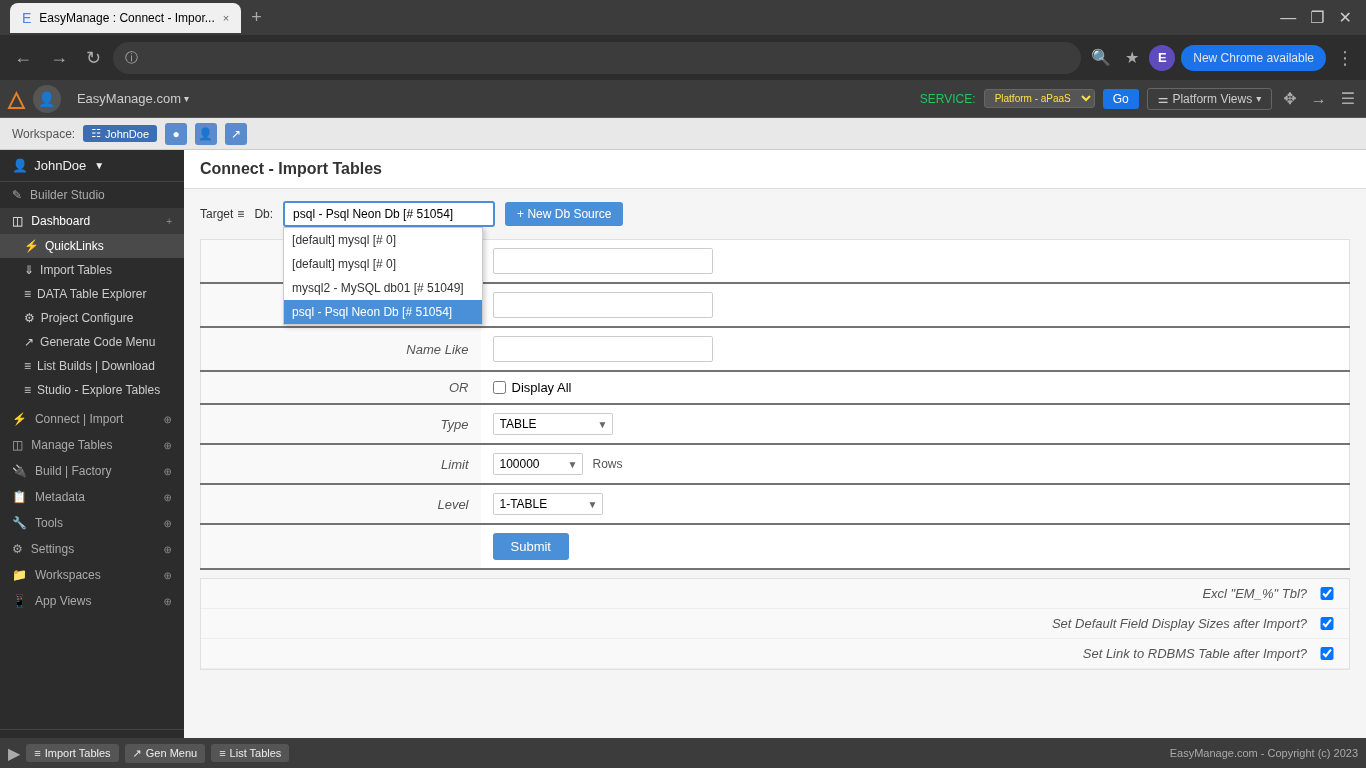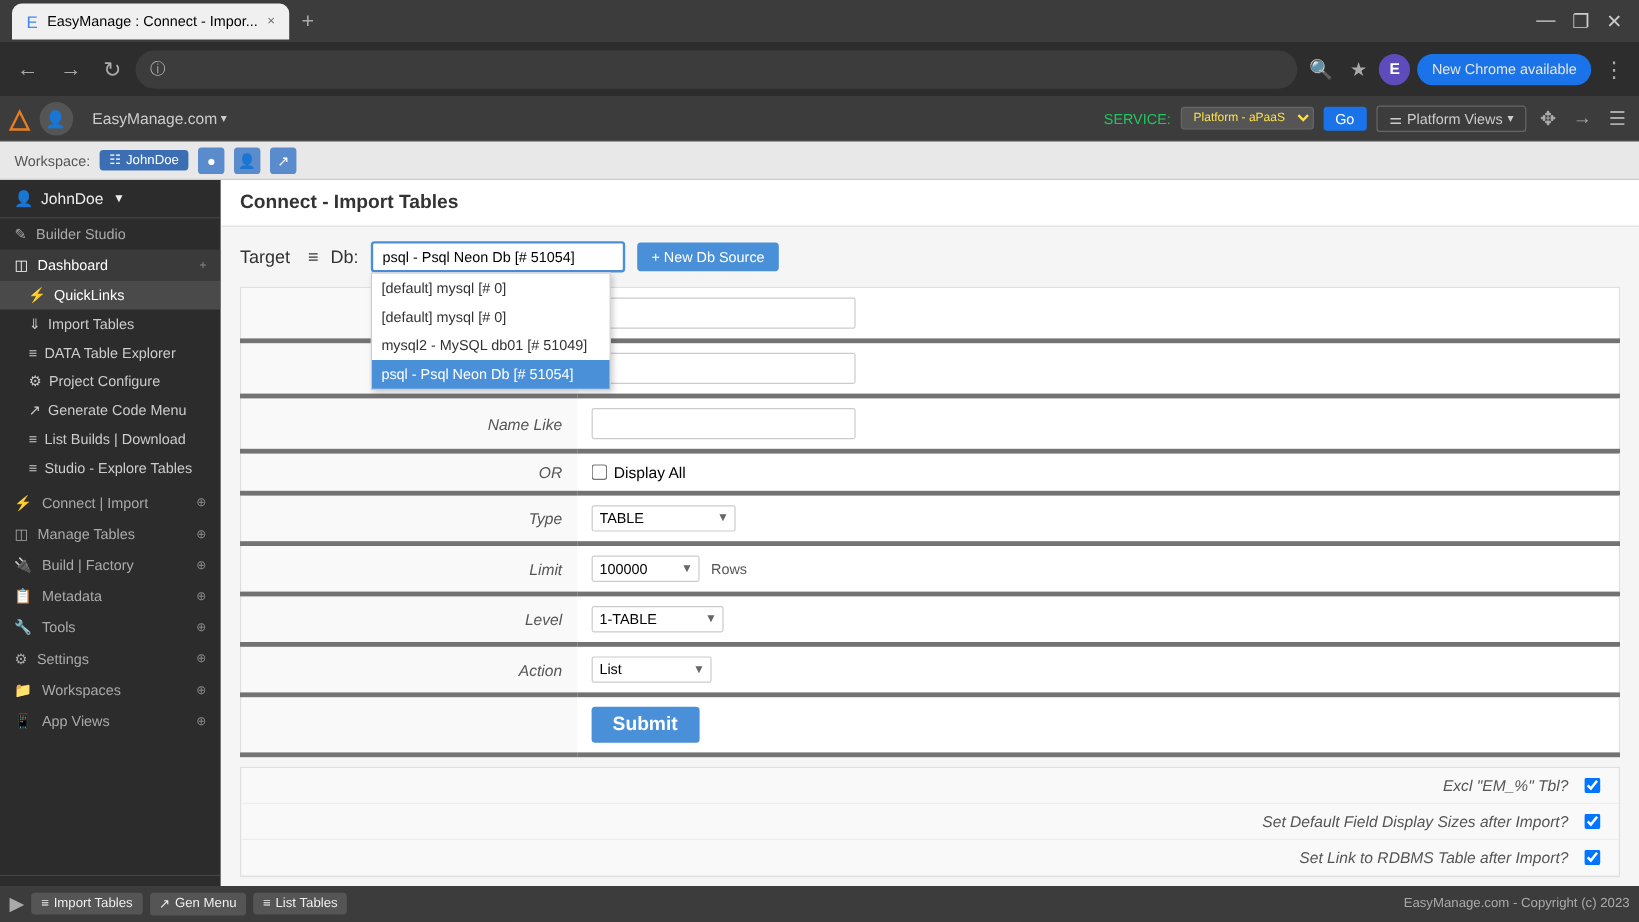--- a/index.html
+++ b/index.html
@@ -304,25 +304,25 @@
       background: #f5f5f5;
     }
 
     .target-row {
       display: flex;
       align-items: center;
       gap: 10px;
       margin-bottom: 12px;
     }
     .target-label {
-      font-size: 15px;
+      font-size: 12px;
       color: #333;
       display: flex;
       align-items: center;
-      gap: 11px;
+      gap: 0;
     }
     .dropdown-select {
       appearance: none;
       background: #fff;
       border: 2px solid #4a90d9;
       padding: 4px 24px 4px 8px;
       font-size: 12px;
       border-radius: 3px;
       min-width: 200px;
       cursor: pointer;
@@ -361,21 +361,21 @@
     }
 
     
     .form-table {
       width: 100%;
       background: #fff;
       border-collapse: collapse;
       border: 1px solid #e0e0e0;
     }
     .form-table tr {
-      border-bottom: 4px solid #737373;
+      border-bottom: 2px solid #737373;
     }
     .form-table td {
       padding: 8px 12px;
       vertical-align: middle;
     }
     .form-label-cell {
       text-align: right;
       width: 280px;
       color: #555;
       font-style: italic;
@@ -416,24 +416,23 @@
       pointer-events: none;
     }
     .display-all-row { display: flex; align-items: center; gap: 6px; }
     .rows-text { font-size: 12px; color: #555; margin-left: 4px; }
 
     .submit-btn {
       background: #4a90d9;
       color: #fff;
       border: none;
       padding: 6px 18px;
-      font-size: 16px;
+      font-size: 13px;
       border-radius: 3px;
       cursor: pointer;
-      font-weight: bold;
     }
 
     
     .options-section {
       background: #f9f9f9;
       border: 1px solid #e0e0e0;
       margin-top: 2px;
     }
     .options-row {
       display: flex;
@@ -751,33 +750,20 @@
                 <select class="form-select" style="min-width:110px;">
                   <option value="1-TABLE" selected="">1-TABLE</option>
                   <option value="2-TABLE">2-TABLE</option>
                   <option value="ALL">ALL</option>
                 </select>
                 <span class="select-arrow">▼</span>
               </div>
             </td>
           </tr>
           <tr>
-            <td class="form-label-cell">Action</td>
-            <td class="form-input-cell">
-              <div class="select-wrapper">
-                <select class="form-select" style="min-width:100px;">
-                  <option value="List" selected="">List</option>
-                  <option value="Import">Import</option>
-                  <option value="Export">Export</option>
-                </select>
-                <span class="select-arrow">▼</span>
-              </div>
-            </td>
-          </tr>
-          <tr>
             <td class="form-label-cell"></td>
             <td class="form-input-cell">
               <button class="submit-btn">Submit</button>
             </td>
           </tr>
         </tbody>
           </table>
 
         <div class="options-section" style="margin-top:8px;">
           <div class="options-row">

